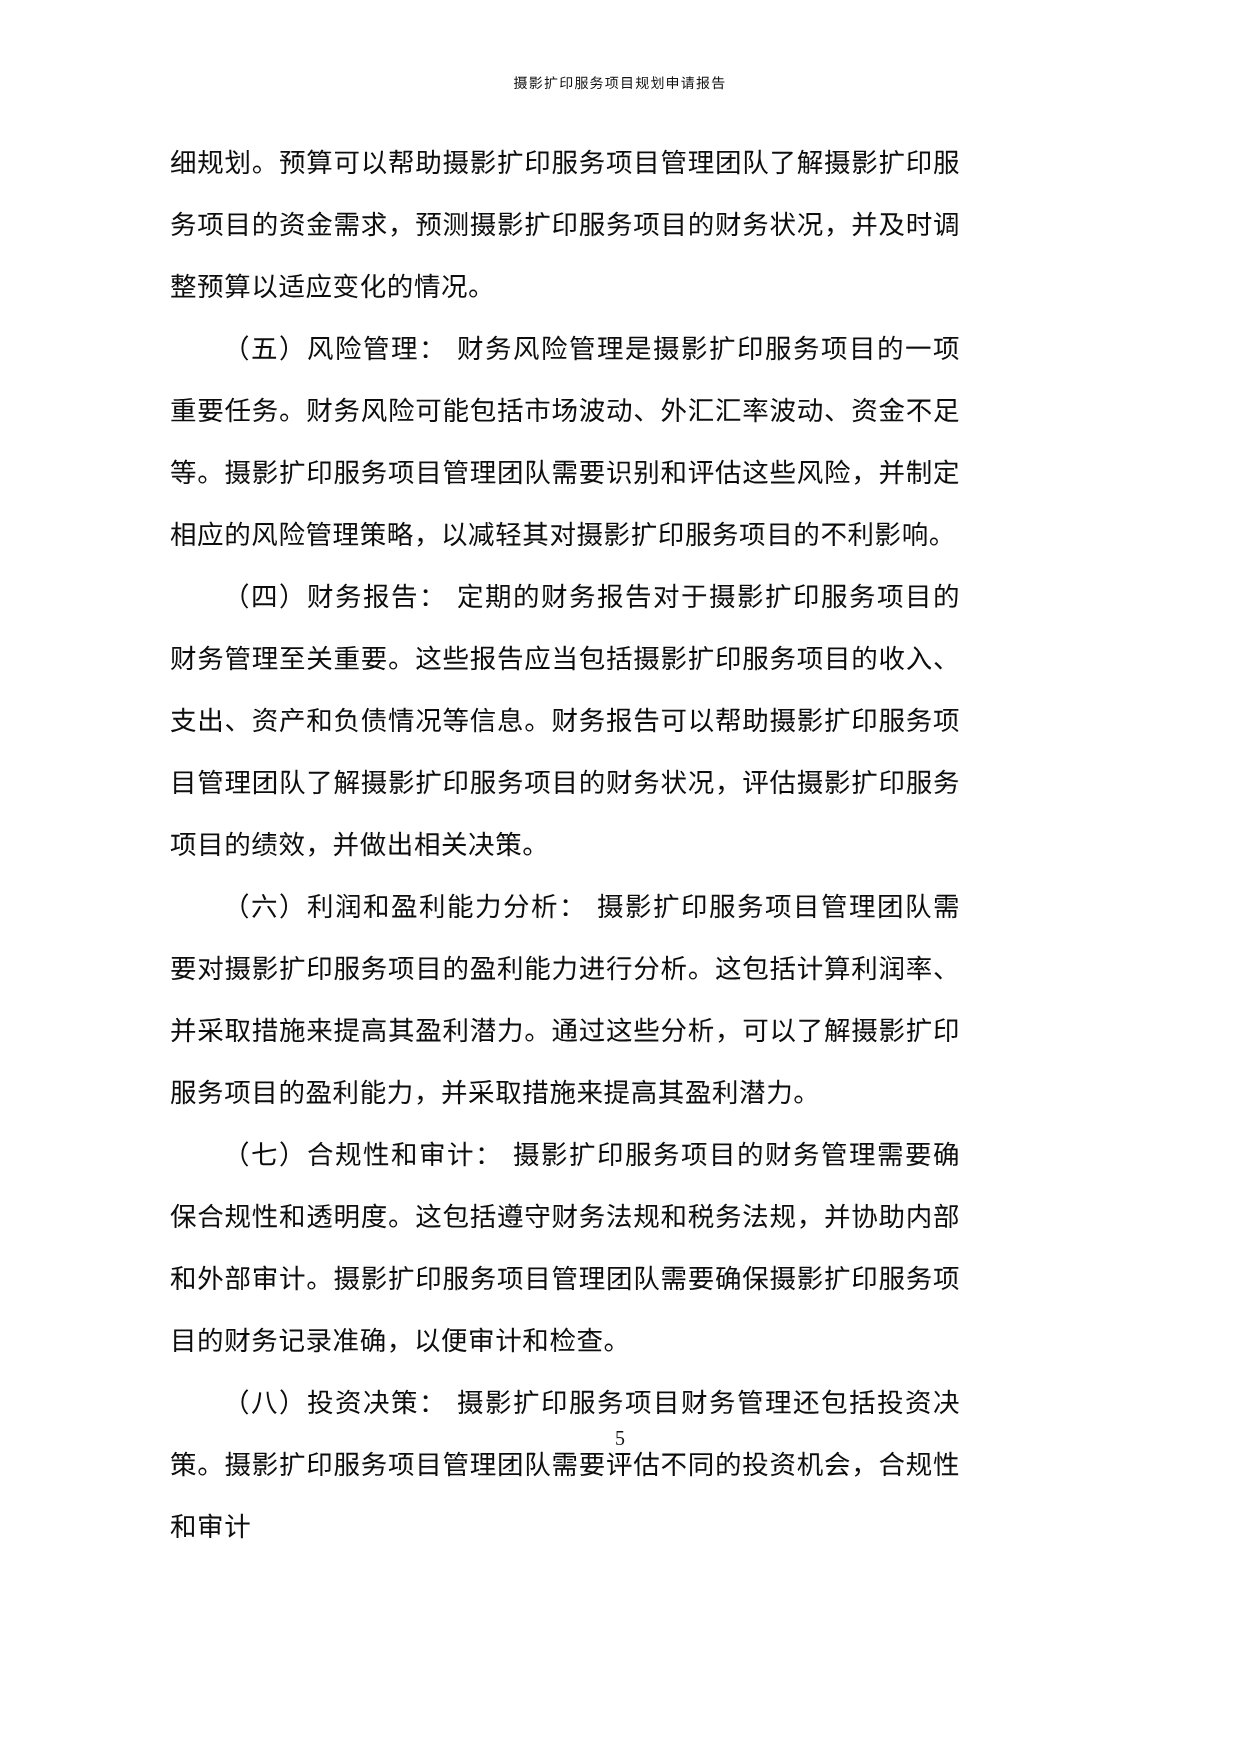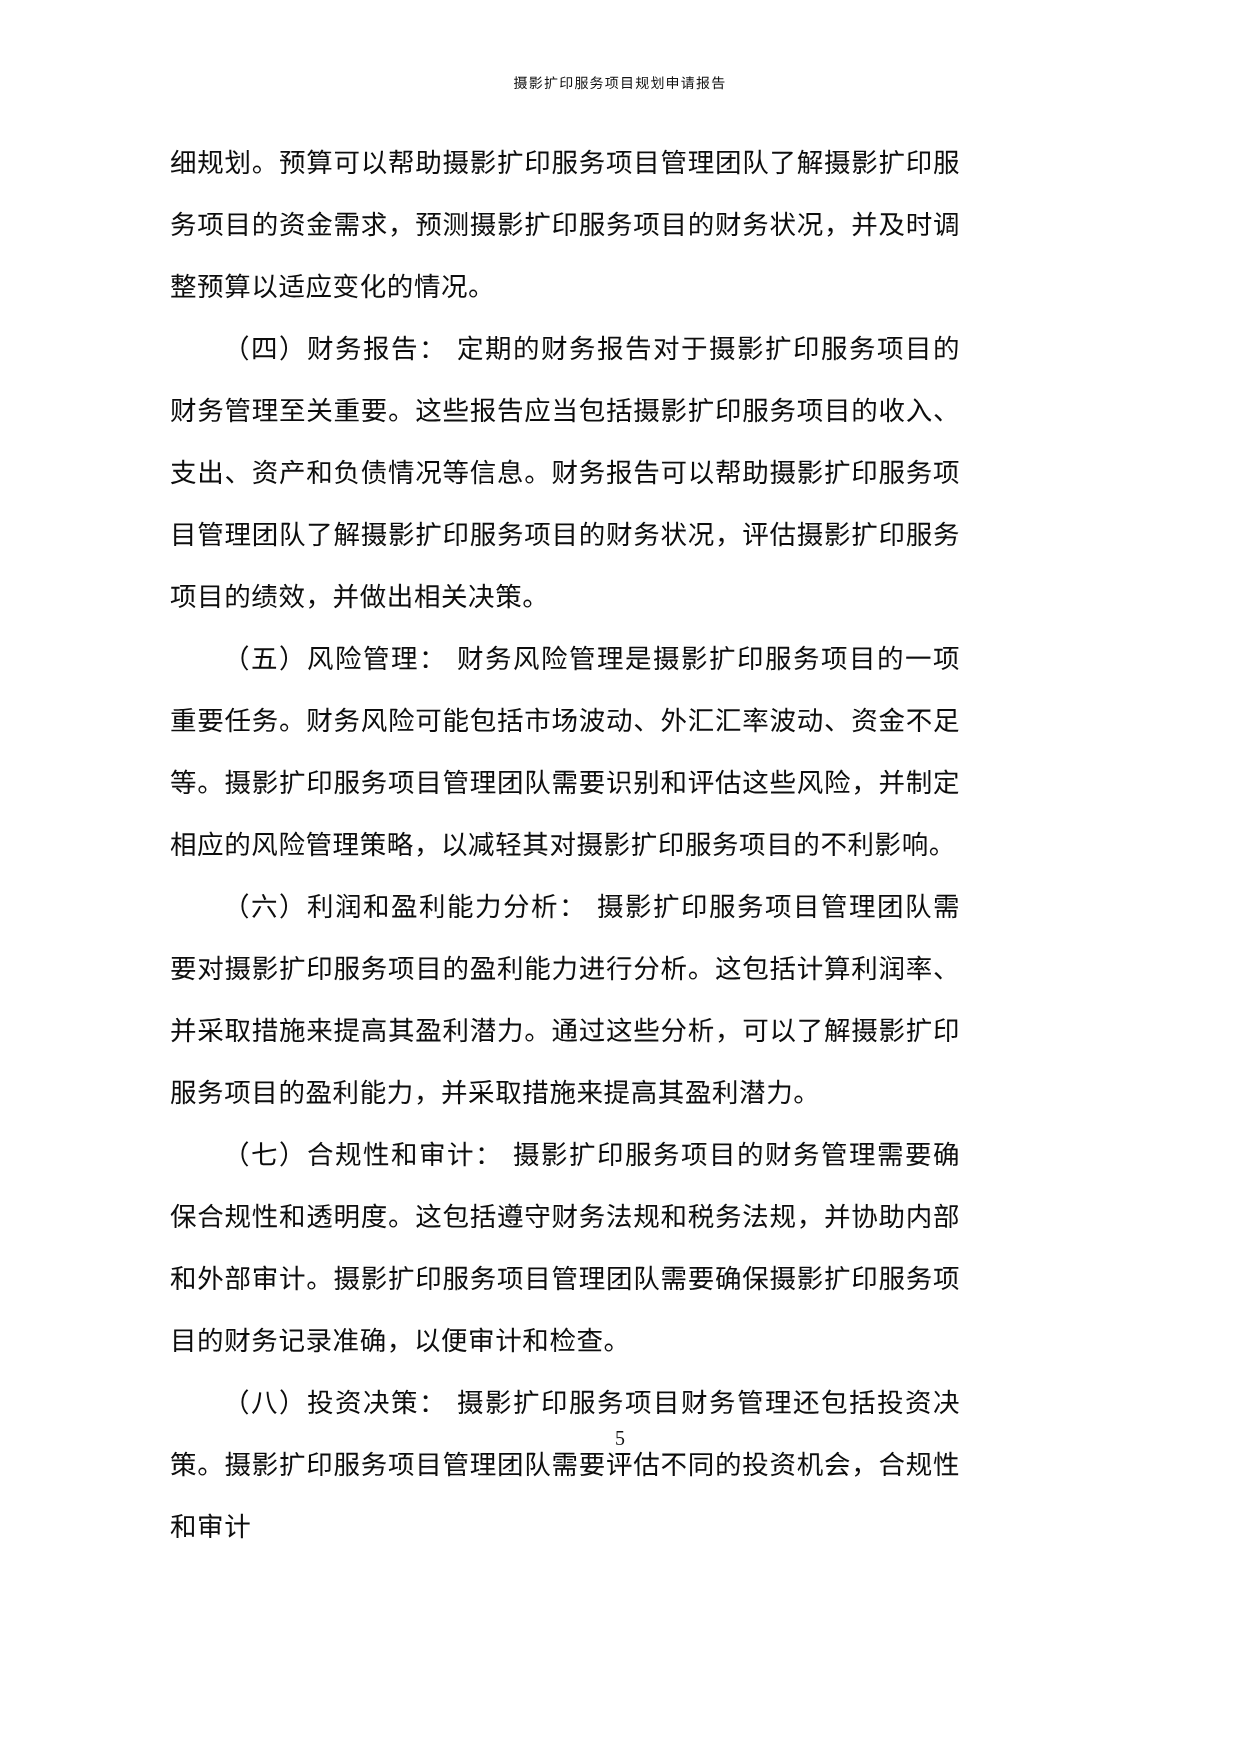--- a/index.html
+++ b/index.html
@@ -66,22 +66,22 @@
 </style>
 </head>
 <body>
 
 <div class="page">
 
   <div class="header">摄影扩印服务项目规划申请报告</div>
 
   <div class="content">
     <p class="para">细规划。预算可以帮助摄影扩印服务项目管理团队了解摄影扩印服务项目的资金需求，预测摄影扩印服务项目的财务状况，并及时调整预算以适应变化的情况。</p>
+    <p class="para indent">（五）风险管理： 财务风险管理是摄影扩印服务项目的一项重要任务。财务风险可能包括市场波动、外汇汇率波动、资金不足等。摄影扩印服务项目管理团队需要识别和评估这些风险，并制定相应的风险管理策略，以减轻其对摄影扩印服务项目的不利影响。</p>
     <p class="para indent">（四）财务报告： 定期的财务报告对于摄影扩印服务项目的财务管理至关重要。这些报告应当包括摄影扩印服务项目的收入、支出、资产和负债情况等信息。财务报告可以帮助摄影扩印服务项目管理团队了解摄影扩印服务项目的财务状况，评估摄影扩印服务项目的绩效，并做出相关决策。</p>
-    <p class="para indent">（五）风险管理： 财务风险管理是摄影扩印服务项目的一项重要任务。财务风险可能包括市场波动、外汇汇率波动、资金不足等。摄影扩印服务项目管理团队需要识别和评估这些风险，并制定相应的风险管理策略，以减轻其对摄影扩印服务项目的不利影响。</p>
     <p class="para indent">（六）利润和盈利能力分析： 摄影扩印服务项目管理团队需要对摄影扩印服务项目的盈利能力进行分析。这包括计算利润率、并采取措施来提高其盈利潜力。通过这些分析，可以了解摄影扩印服务项目的盈利能力，并采取措施来提高其盈利潜力。</p>
     <p class="para indent">（七）合规性和审计： 摄影扩印服务项目的财务管理需要确保合规性和透明度。这包括遵守财务法规和税务法规，并协助内部和外部审计。摄影扩印服务项目管理团队需要确保摄影扩印服务项目的财务记录准确，以便审计和检查。</p>
     <p class="para indent">（八）投资决策： 摄影扩印服务项目财务管理还包括投资决策。摄影扩印服务项目管理团队需要评估不同的投资机会，合规性和审计</p>
   </div>
 
   <div class="footer">5</div>
 
 </div>
 
 </body></html>

